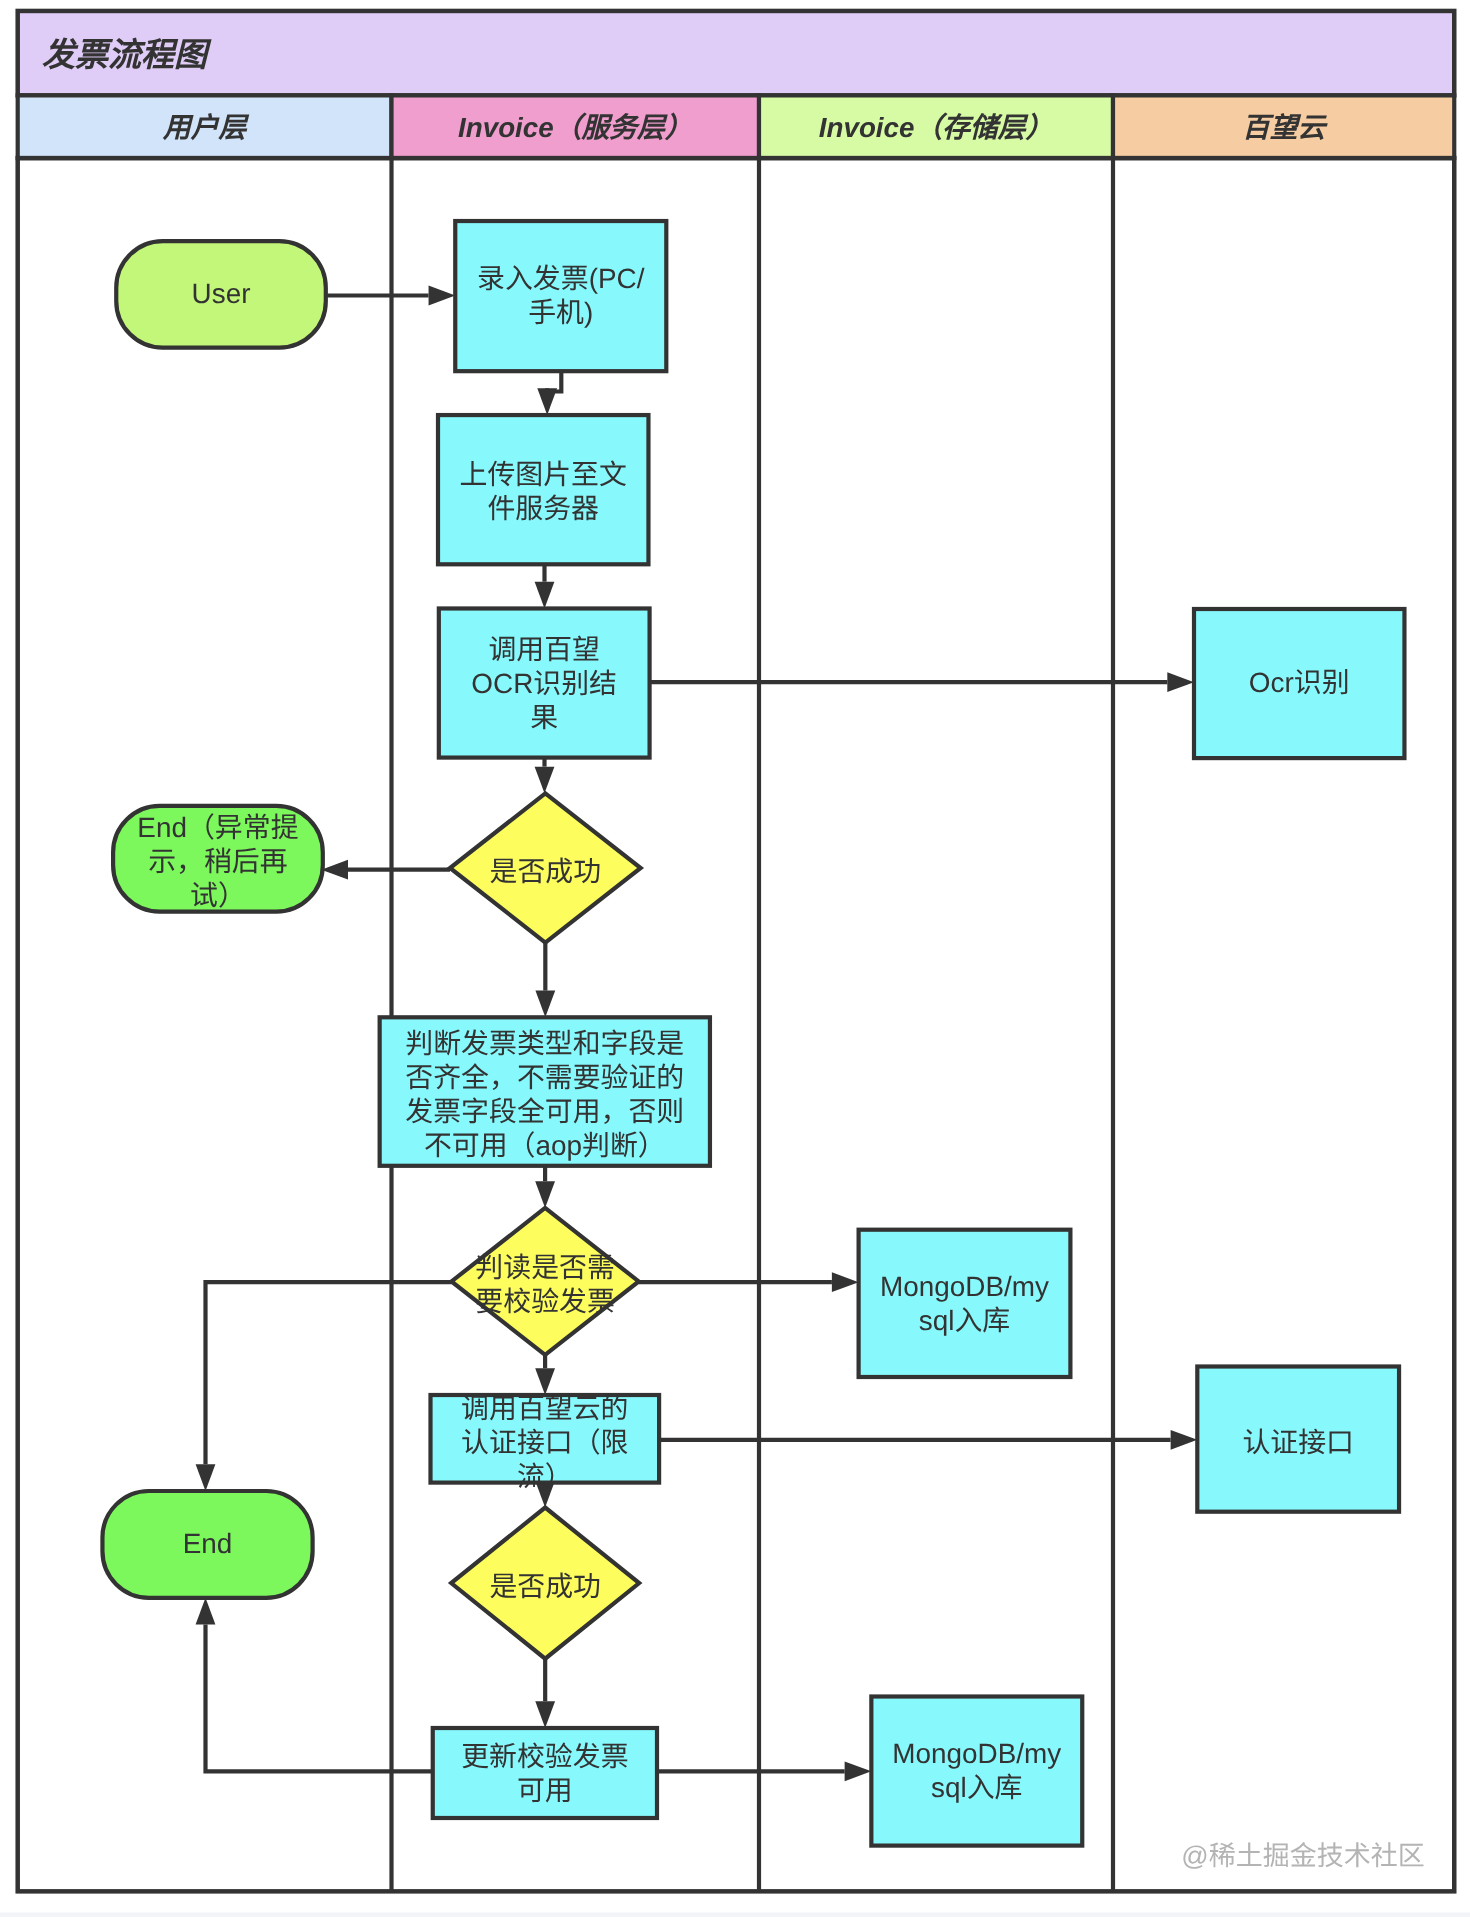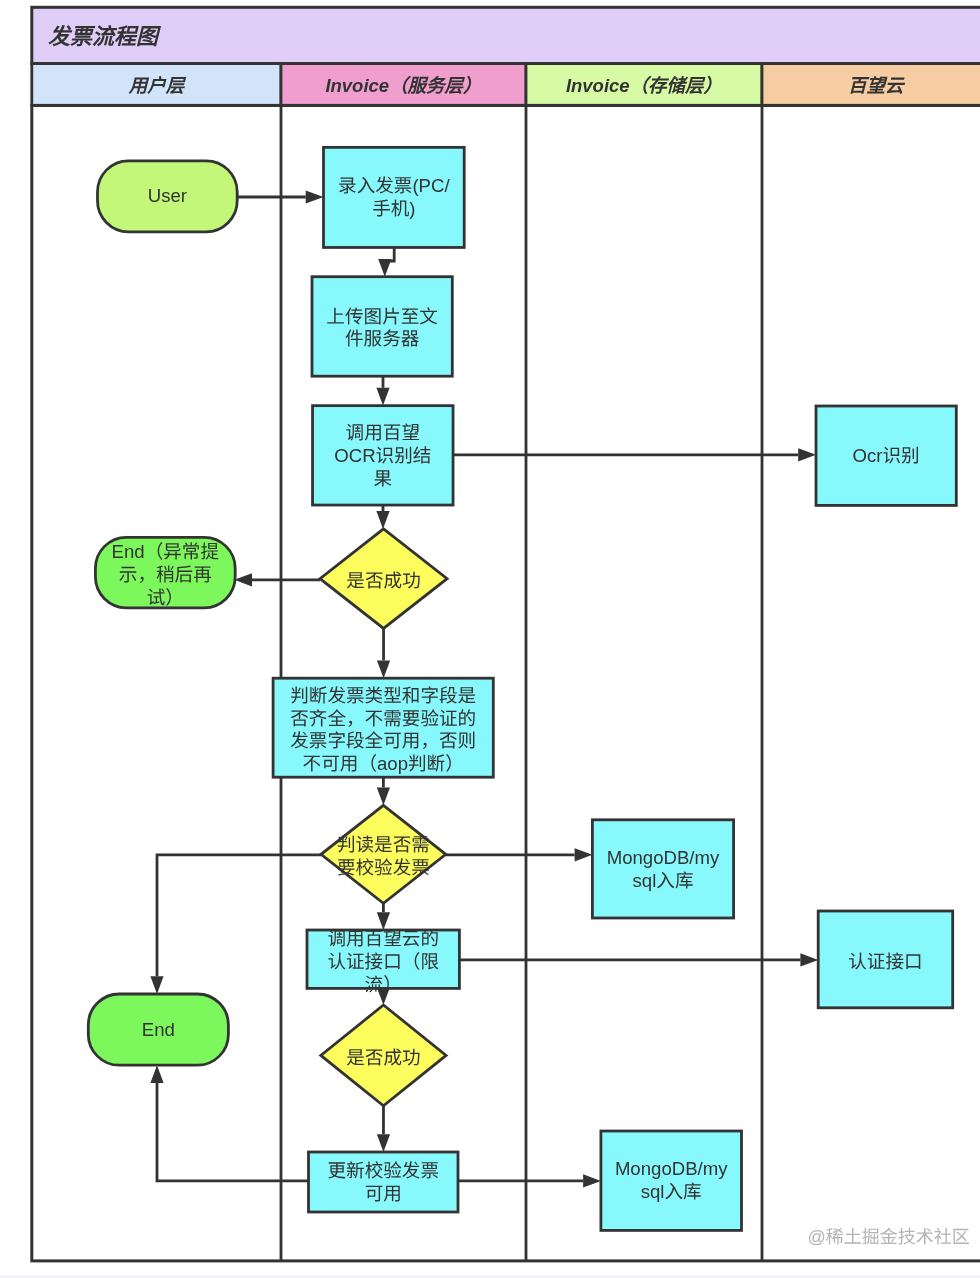--- a/index.html
+++ b/index.html
@@ -1,19 +1,19 @@
 <!DOCTYPE html>
 <html lang="zh-CN"><head>
 <meta charset="utf-8">
 <title>发票流程图</title>
 <style>
   html,body{margin:0;padding:0;background:#ffffff;}
   body{width:980px;height:1278px;overflow:hidden;
        font-family:"Liberation Sans",sans-serif;}
-  #page{position:relative;width:932px;height:1278px;background:#ffffff;margin-left:20px;}
+  #page{position:relative;width:932px;height:1278px;background:#ffffff;}
   #pagefoot{position:absolute;left:0;top:1275px;width:980px;height:3px;background:#f2f4f8;}
   svg{display:block;}
   svg text{font-family:"Liberation Sans",sans-serif;fill:#333333;}
   .lane-label{font-weight:bold;font-style:italic;font-size:18.5px;}
   .title-label{font-weight:bold;font-style:italic;font-size:22px;}
   .node-label{font-size:18.6px;}
   .wm{font-size:18px;fill:#b4b4b4;}
 </style>
 </head>
 <body>

